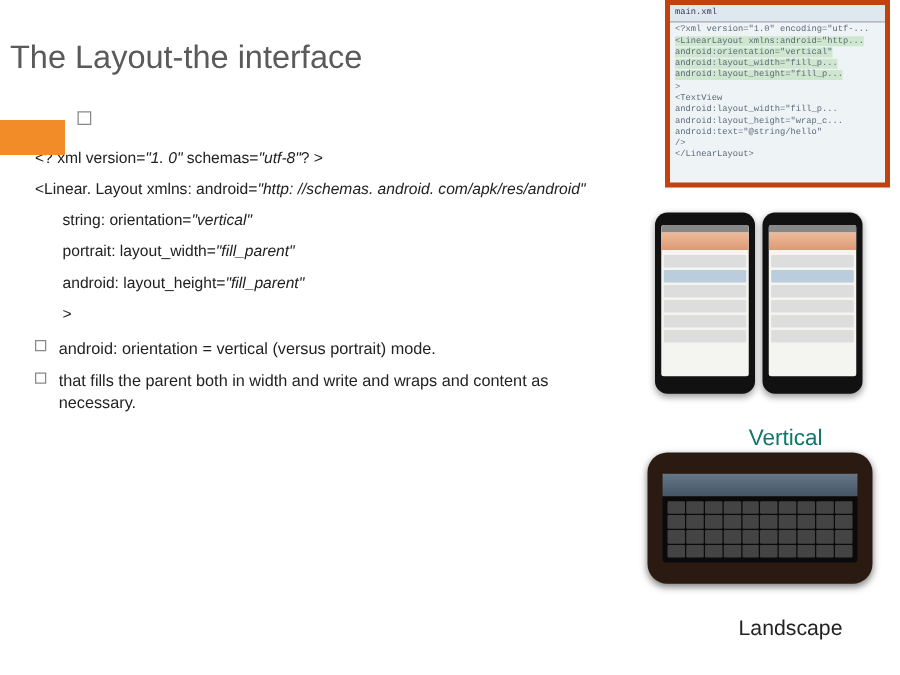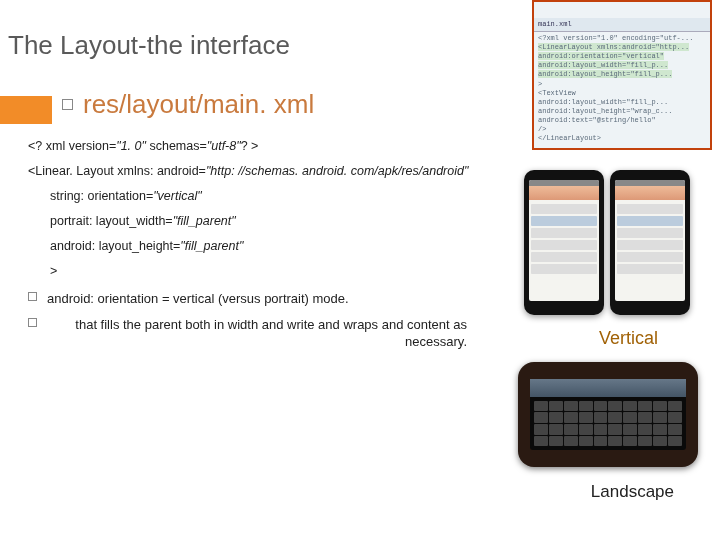--- a/index.html
+++ b/index.html
@@ -54,40 +54,39 @@
   .annot-block {
     margin-left: 28px;
     margin-top: 6px;
     font-size: 13px;
     color: #222;
   }
   .annot-row {
     display: flex;
     align-items: flex-start;
     margin-bottom: 8px;
-    text-align: right;
   }
   .annot-row .bullet-square {
     margin-top: 2px;
     width: 9px;
     height: 9px;
   }
   .annot-text { max-width: 420px; line-height: 1.35; }
   .img-code {
     position: absolute;
     right: 8px;
     top: 0;
     width: 180px;
     height: 150px;
     background: #eef3f6;
-    border: 2px solid #c2410c;
+    border: 4px solid #c2410c;
     font-family: "Courier New", monospace;
     font-size: 7px;
     color: #5a6a7a;
-    padding: 19px 4px;
+    padding: 3px 4px;
     line-height: 1.3;
     overflow: hidden;
   }
   .img-code .hl { background: #cfe7cf; display: inline; }
   .img-code .topbar {
     background: #dfe8ef;
     margin: -3px -4px 2px -4px;
     padding: 2px 4px;
     border-bottom: 1px solid #aab;
     font-size: 7px;
@@ -121,23 +120,23 @@
     overflow: hidden;
   }
   .screen .sbar { height: 6px; background: #888; }
   .screen .shead { height: 14px; background: linear-gradient(#eb9, #d97); }
   .screen .slist { flex: 1; padding: 2px; }
   .screen .slist div { height: 10px; margin: 2px 0; background: #ddd; border-radius: 1px; }
   .screen .slist div:nth-child(2) { background: #bcd; }
   .label-v {
     position: absolute;
     right: 62px;
-    top: 328px;
+    top: 340px;
     font-size: 18px;
-    color: #a16207;
+    color: #0f766e;
   }
   .phone-horizontal {
     position: absolute;
     right: 22px;
     top: 362px;
     width: 180px;
     height: 105px;
     background: #2a1a12;
     border-radius: 16px;
     padding: 8px 12px;
@@ -159,34 +158,33 @@
     grid-template-columns: repeat(10, 1fr);
     grid-template-rows: repeat(4, 1fr);
     gap: 1px;
     padding: 4px;
   }
   .screen2 .kbd span { background: #444; border-radius: 1px; }
   .screen2 .top { height: 18px; background: linear-gradient(#678, #456); }
   .label-l {
     position: absolute;
     right: 46px;
-    top: 482px;
+    top: 493px;
     font-size: 17px;
     color: #222;
   }
 </style>
 </head>
 <body>
 
 <h1 class="slide-title">The Layout-the interface</h1>
 <div class="orange-bar"></div>
 
 <div class="subheader-row">
   <span class="bullet-square"></span>
-  <span class="subheader">res/layout/main. xml</span>
 </div>
 
 <div class="code-block">
   <div>
     <span>&lt;? xml version=</span><span class="italic">"1. 0"</span><span> schemas=</span><span class="italic">"utf-8"</span><span>? &gt;</span>
   </div>
   <div>
     <span>&lt;Linear. Layout xmlns: android=</span><span class="italic">"http: //schemas. android. com/apk/res/android"</span>
   </div>
   <div class="i1">

